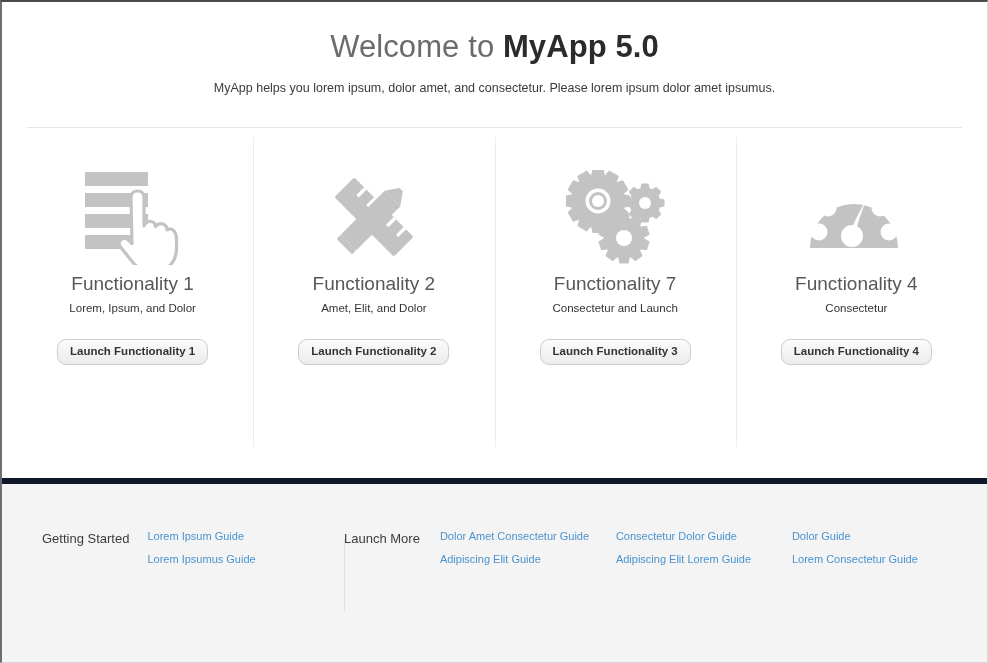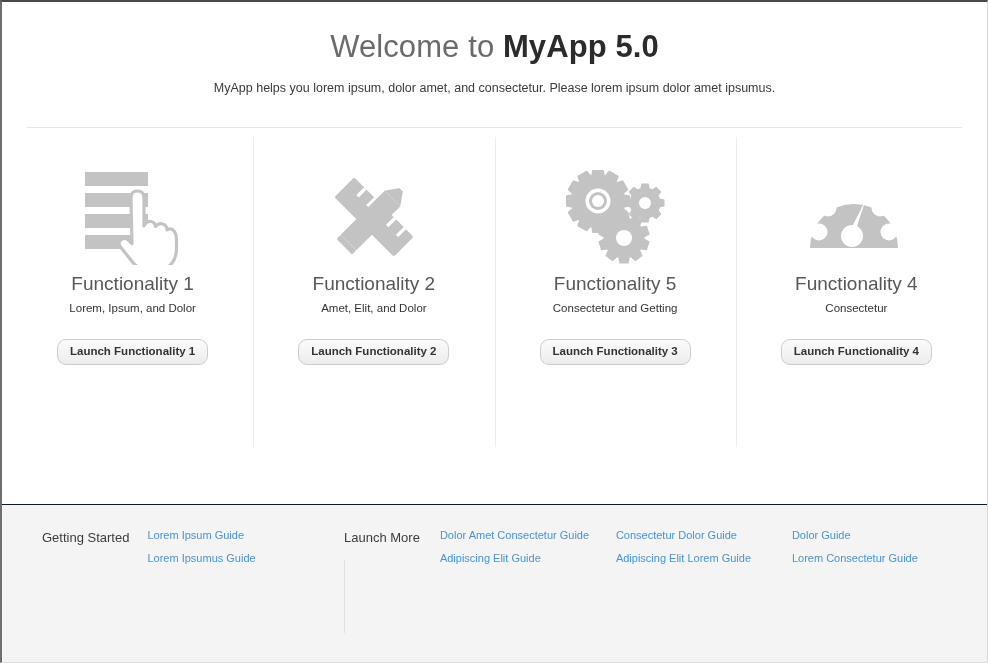--- a/index.html
+++ b/index.html
@@ -103,25 +103,25 @@
     background: linear-gradient(#fbfbfb, #ececed);
     border: 1px solid #cdcdcd;
     border-radius: 9px;
     cursor: pointer;
     line-height: 1;
   }
 
   
   .footer {
     margin-top: auto;
-    height: 158px;
+    height: 184px;
     background: #f4f4f4;
-    border-top: 1px solid #0f172a;
-    display: flex;
-    padding: 24px 0 0 40px;
+    border-top: 6px solid #0f172a;
+    display: flex;
+    padding: 46px 0 0 40px;
     position: relative;
   }
   .footer-col {
     display: flex;
   }
   .footer-heading {
     font-size: 13px;
     color: #3c3c3c;
     white-space: nowrap;
     padding-top: 1px;
@@ -263,22 +263,22 @@
               <use href="#g-md" transform="rotate(216)"></use>
               <use href="#g-md" transform="rotate(252)"></use>
               <use href="#g-md" transform="rotate(288)"></use>
               <use href="#g-md" transform="rotate(324)"></use>
               <circle cx="0" cy="0" r="20.5"></circle>
               <circle cx="0" cy="0" r="8" fill="#ffffff"></circle>
             </g>
           </g>
         </svg>
       </div>
-      <div class="card-title">Functionality 5</div>
-      <div class="card-sub">Consectetur and Getting</div>
+      <div class="card-title">Functionality 7</div>
+      <div class="card-sub">Consectetur and Launch</div>
       <button class="card-btn">Launch Functionality 3</button>
     </div>
 
     <div class="card">
       <div class="card-icon">
         <svg width="100" height="95" viewBox="0 0 100 95" aria-hidden="true">
           <path d="M4 78 a44 44 0 0 1 88 0 z" fill="#c3c3c3"></path>
           <circle cx="48" cy="24" r="9.5" fill="#ffffff"></circle>
           <circle cx="22" cy="38" r="8.5" fill="#ffffff"></circle>
           <circle cx="74" cy="38" r="8.5" fill="#ffffff"></circle>

